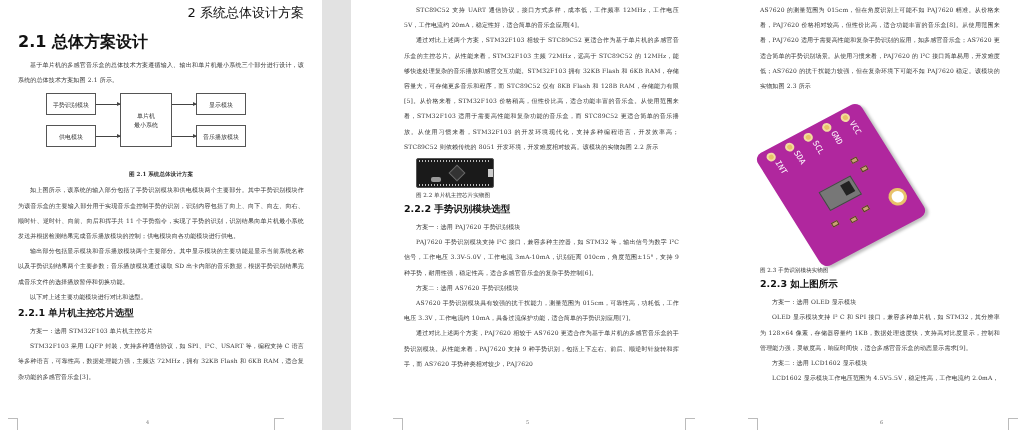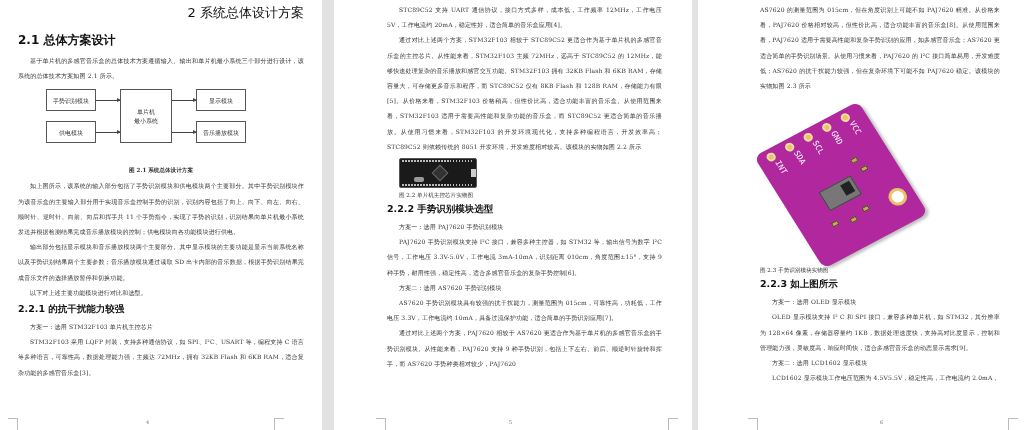--- a/index.html
+++ b/index.html
@@ -1,29 +1,29 @@
 <!DOCTYPE html>
 <html><head>
 <meta charset="utf-8">
 <style>
   * { box-sizing: border-box; margin: 0; padding: 0; }
   html, body { width: 1024px; height: 430px; overflow: hidden; background: #e2e2e2; }
   body { position: relative; font-family: "DejaVu Serif", "Liberation Serif", serif; color: #222; }
 
   .page { position: absolute; top: 0; height: 430px; background: #ffffff; overflow: hidden; }
   #page-4 { left: 0; width: 322px; }
-  #page-5 { left: 334px; width: 358px; padding-left: 48px; }
+  #page-5 { left: 351px; width: 358px; padding-left: 48px; }
   #page-6 { left: 698px; width: 326px; }
 
   .content { position: absolute; left: 18px; right: 18px; top: 0; }
   #page-5 .content { left: 53px; right: 30px; top: 2px; }
   #page-6 .content { left: 62px; right: 24px; top: 2px; }
 
   .chapter-title { font-family: "DejaVu Sans", "Liberation Sans", sans-serif; font-size: 13px; text-align: right; margin-top: 4px; height: 20px; color: #111; }
-  .h2 { font-family: "DejaVu Sans", "Liberation Sans", sans-serif; font-size: 12px; font-weight: bold; color: #111; margin: 8px 0 4px 0; }
+  .h2 { font-family: "DejaVu Sans", "Liberation Sans", sans-serif; font-size: 16px; font-weight: bold; color: #111; margin: 8px 0 4px 0; }
   .h3 { font-family: "DejaVu Sans", "Liberation Sans", sans-serif; font-size: 9.5px; font-weight: bold; color: #111; margin: 3px 0 3px 0; }
 
   .para { font-size: 6px; line-height: 15.2px; text-indent: 12px; text-align: justify; color: #333; letter-spacing: 0.15px; }
   .para.noindent { text-indent: 0; }
   .caption { font-size: 5.6px; text-align: center; font-weight: bold; margin: 4px 0 3px 0; color: #333; }
   .caption.left { text-align: left; padding-left: 12px; font-weight: normal; }
 
   
   .diagram { position: relative; height: 78px; width: 200px; margin: 2px 0 0 28px; }
   .box { position: absolute; border: 1px solid #555; background: #fff; font-size: 6px; display: flex; align-items: center; justify-content: center; text-align: center; color: #333; line-height: 9px; }
@@ -71,21 +71,21 @@
       <div class="arrow" style="left:50px;top:47px;width:24px;"></div>
       <div class="arrow" style="left:126px;top:15px;width:24px;"></div>
       <div class="arrow" style="left:126px;top:47px;width:24px;"></div>
     </div>
 
     <div class="caption">图 2.1  系统总体设计方案</div>
     <p class="para">如上图所示，该系统的输入部分包括了手势识别模块和供电模块两个主要部分。其中手势识别模块作为该音乐盒的主要输入部分用于实现音乐盒控制手势的识别，识别内容包括了向上、向下、向左、向右、顺时针、逆时针、向前、向后和挥手共 11 个手势指令，实现了手势的识别，识别结果向单片机最小系统发送并根据检测结果完成音乐播放模块的控制；供电模块向各功能模块进行供电。</p>
     <p class="para">输出部分包括显示模块和音乐播放模块两个主要部分。其中显示模块的主要功能是显示当前系统名称以及手势识别结果两个主要参数；音乐播放模块通过读取 SD 出卡内部的音乐数据，根据手势识别结果完成音乐文件的选择播放暂停和切换功能。</p>
     <p class="para">以下对上述主要功能模块进行对比和选型。</p>
 
-    <div class="h3">2.2.1 的抗干扰能力较强</div>
+    <div class="h3">2.2.1 单片机主控芯片选型</div>
     <p class="para">方案一：选用 STM32F103 单片机主控芯片</p>
     <p class="para">STM32F103 采用 LQFP 封装，支持多种通信协议，如 SPI、I²C、USART 等，编程支持 C 语言等多种语言，可靠性高，数据处理能力强，主频达 72MHz，拥有 32KB Flash 和 6KB RAM，适合复杂功能的多感官音乐盒[3]。</p>
   </div>
   <div class="corner" style="left:8px;bottom:0;border-width:1px 1px 0 0;"></div>
   <div class="corner" style="right:38px;bottom:0;border-width:1px 0 0 1px;"></div>
   <div class="page-num" style="left:146px;">4</div>
 </div>
 
 <div class="page" id="page-5">
   <div class="content">

